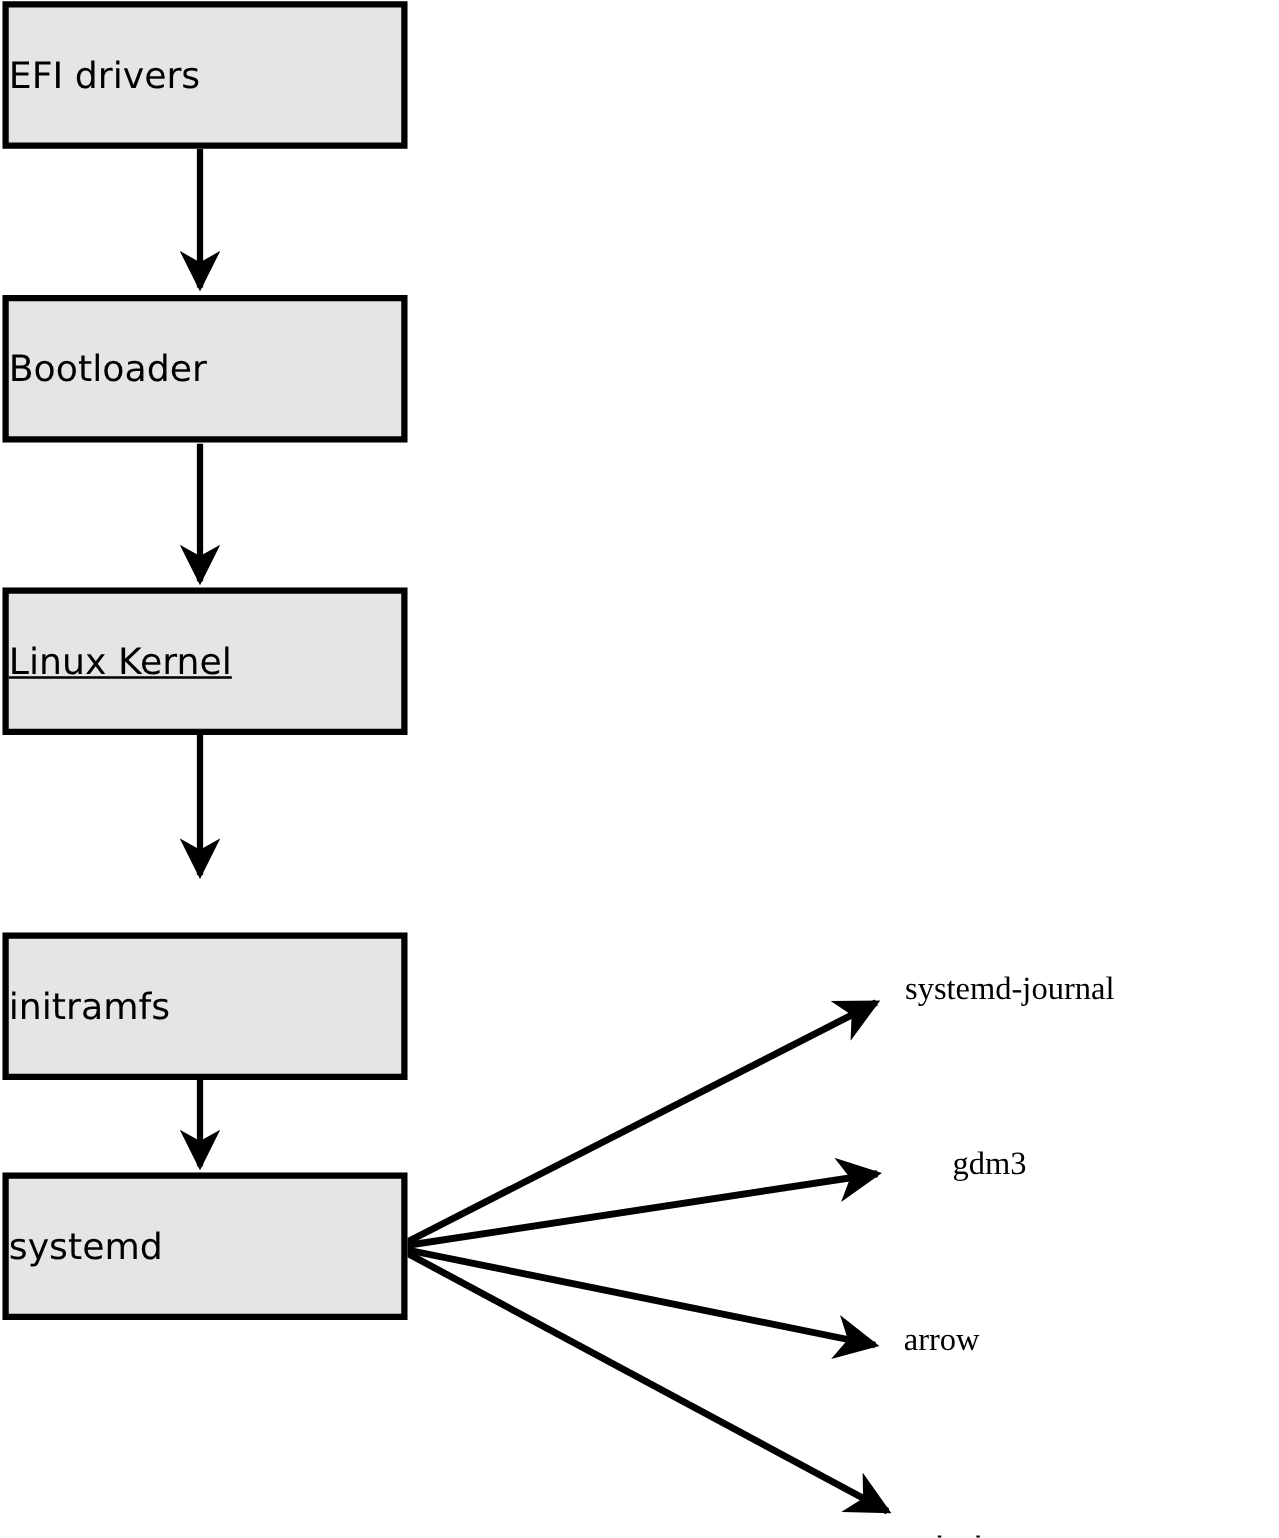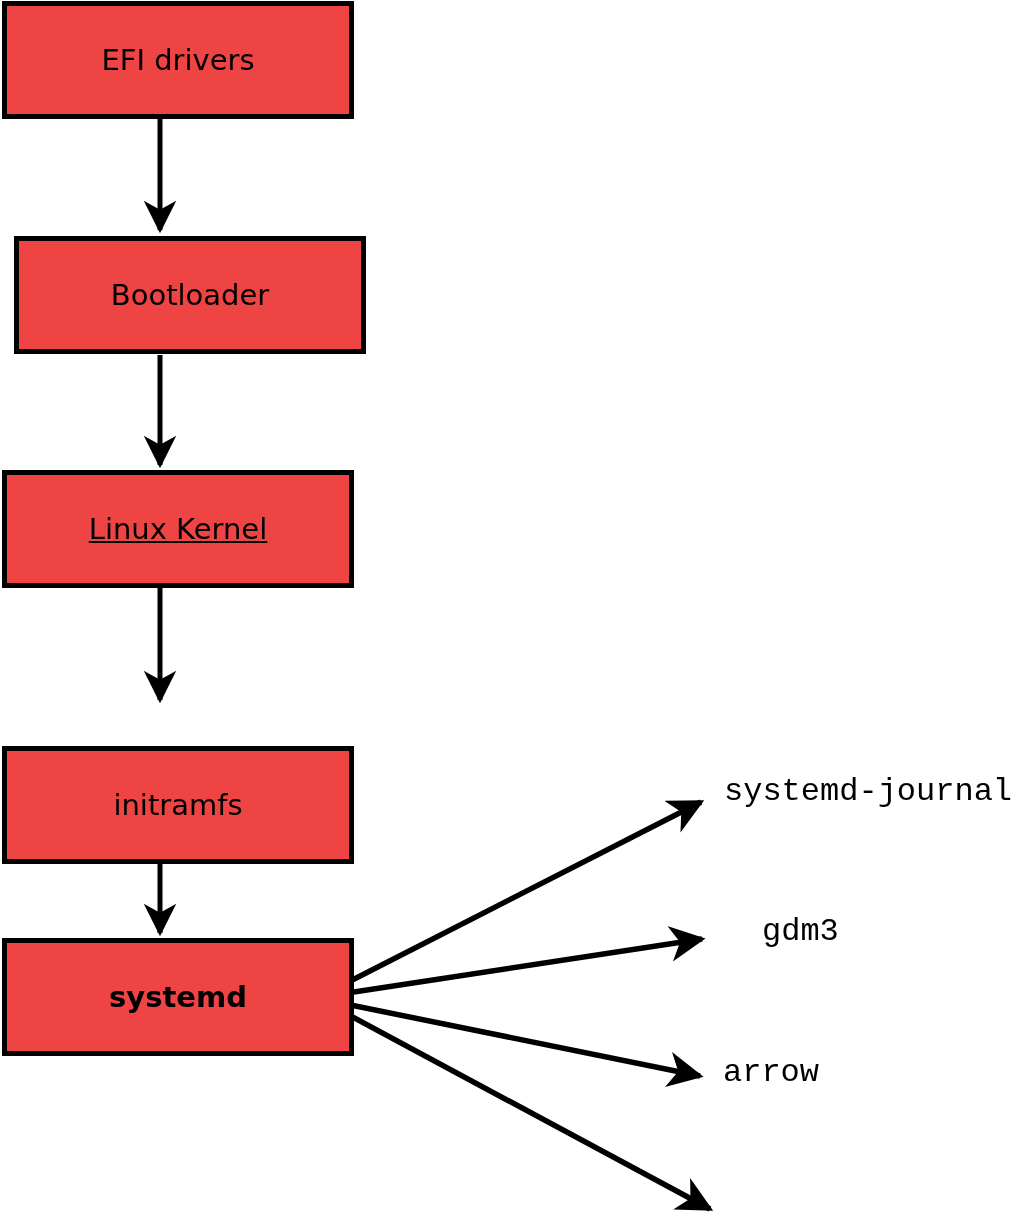--- a/index.html
+++ b/index.html
@@ -22,47 +22,47 @@
   .arrows-layer {
     position: absolute;
     left: 0;
     top: 0;
     width: 1023px;
     height: 1230px;
   }
   .node-box {
     position: absolute;
     left: 2px;
-    width: 352px;
+    width: 324px;
     height: 118px;
     box-sizing: border-box;
     border: 5px solid #000000;
-    background: #ef4444;
+    background: #e5e5e5;
     display: flex;
     align-items: center;
-    justify-content: center;
+    justify-content: flex-start;
   }
   .node-label {
     font-size: 29px;
     color: #000000;
     white-space: nowrap;
   }
   .legend-note {
     position: absolute;
     left: 560px;
     top: 165px;
     font-size: 29px;
     color: #000000;
     white-space: nowrap;
   }
   .svc-label {
     position: absolute;
     transform: translateY(-50%);
-    font-family: Liberation Mono, monospace;
-    font-size: 32px;
+    font-family: Liberation Serif, serif;
+    font-size: 26px;
     color: #000000;
     white-space: nowrap;
   }
   .svc-label.sans {
     font-family: "DejaVu Sans", sans-serif;
     font-size: 31px;
     margin-top: 32px;
   }
   svg line {
     stroke: #000000;
@@ -88,30 +88,30 @@
     <line x1="321" y1="996" x2="701" y2="802" stroke-width="5.5" marker-end="url(#ah)"></line>
     <line x1="321" y1="997" x2="702" y2="939" stroke-width="5.5" marker-end="url(#ah)"></line>
     <line x1="321" y1="999" x2="700" y2="1076" stroke-width="5.5" marker-end="url(#ah)"></line>
     <line x1="321" y1="1000" x2="710" y2="1209" stroke-width="5.5" marker-end="url(#ah)"></line>
   </svg>
 
 
   <div class="node-box" style="top:1px;">
     <span class="node-label">EFI drivers</span>
   </div>
-  <div class="node-box" style="top:236px;margin-left:12px;">
+  <div class="node-box" style="top:236px;">
     <span class="node-label">Bootloader</span>
   </div>
   <div class="node-box" style="top:470px;text-decoration:underline;">
     <span class="node-label">Linux Kernel</span>
   </div>
   <div class="node-box" style="top:746px;">
     <span class="node-label">initramfs</span>
   </div>
-  <div class="node-box" style="top:938px;font-weight:bold;">
+  <div class="node-box" style="top:938px;">
     <span class="node-label">systemd</span>
   </div>
 
   <div class="svc-label" style="left:724px; top:791px;">systemd-journal</div>
   <div class="svc-label" style="left:722px; top:931px;margin-left:40px;">gdm3</div>
   <div class="svc-label" style="left:723px; top:1072px;">arrow</div>
   <div class="svc-label sans" style="left:715px; top:1210px;">sshd</div>
 
 </div>
 

